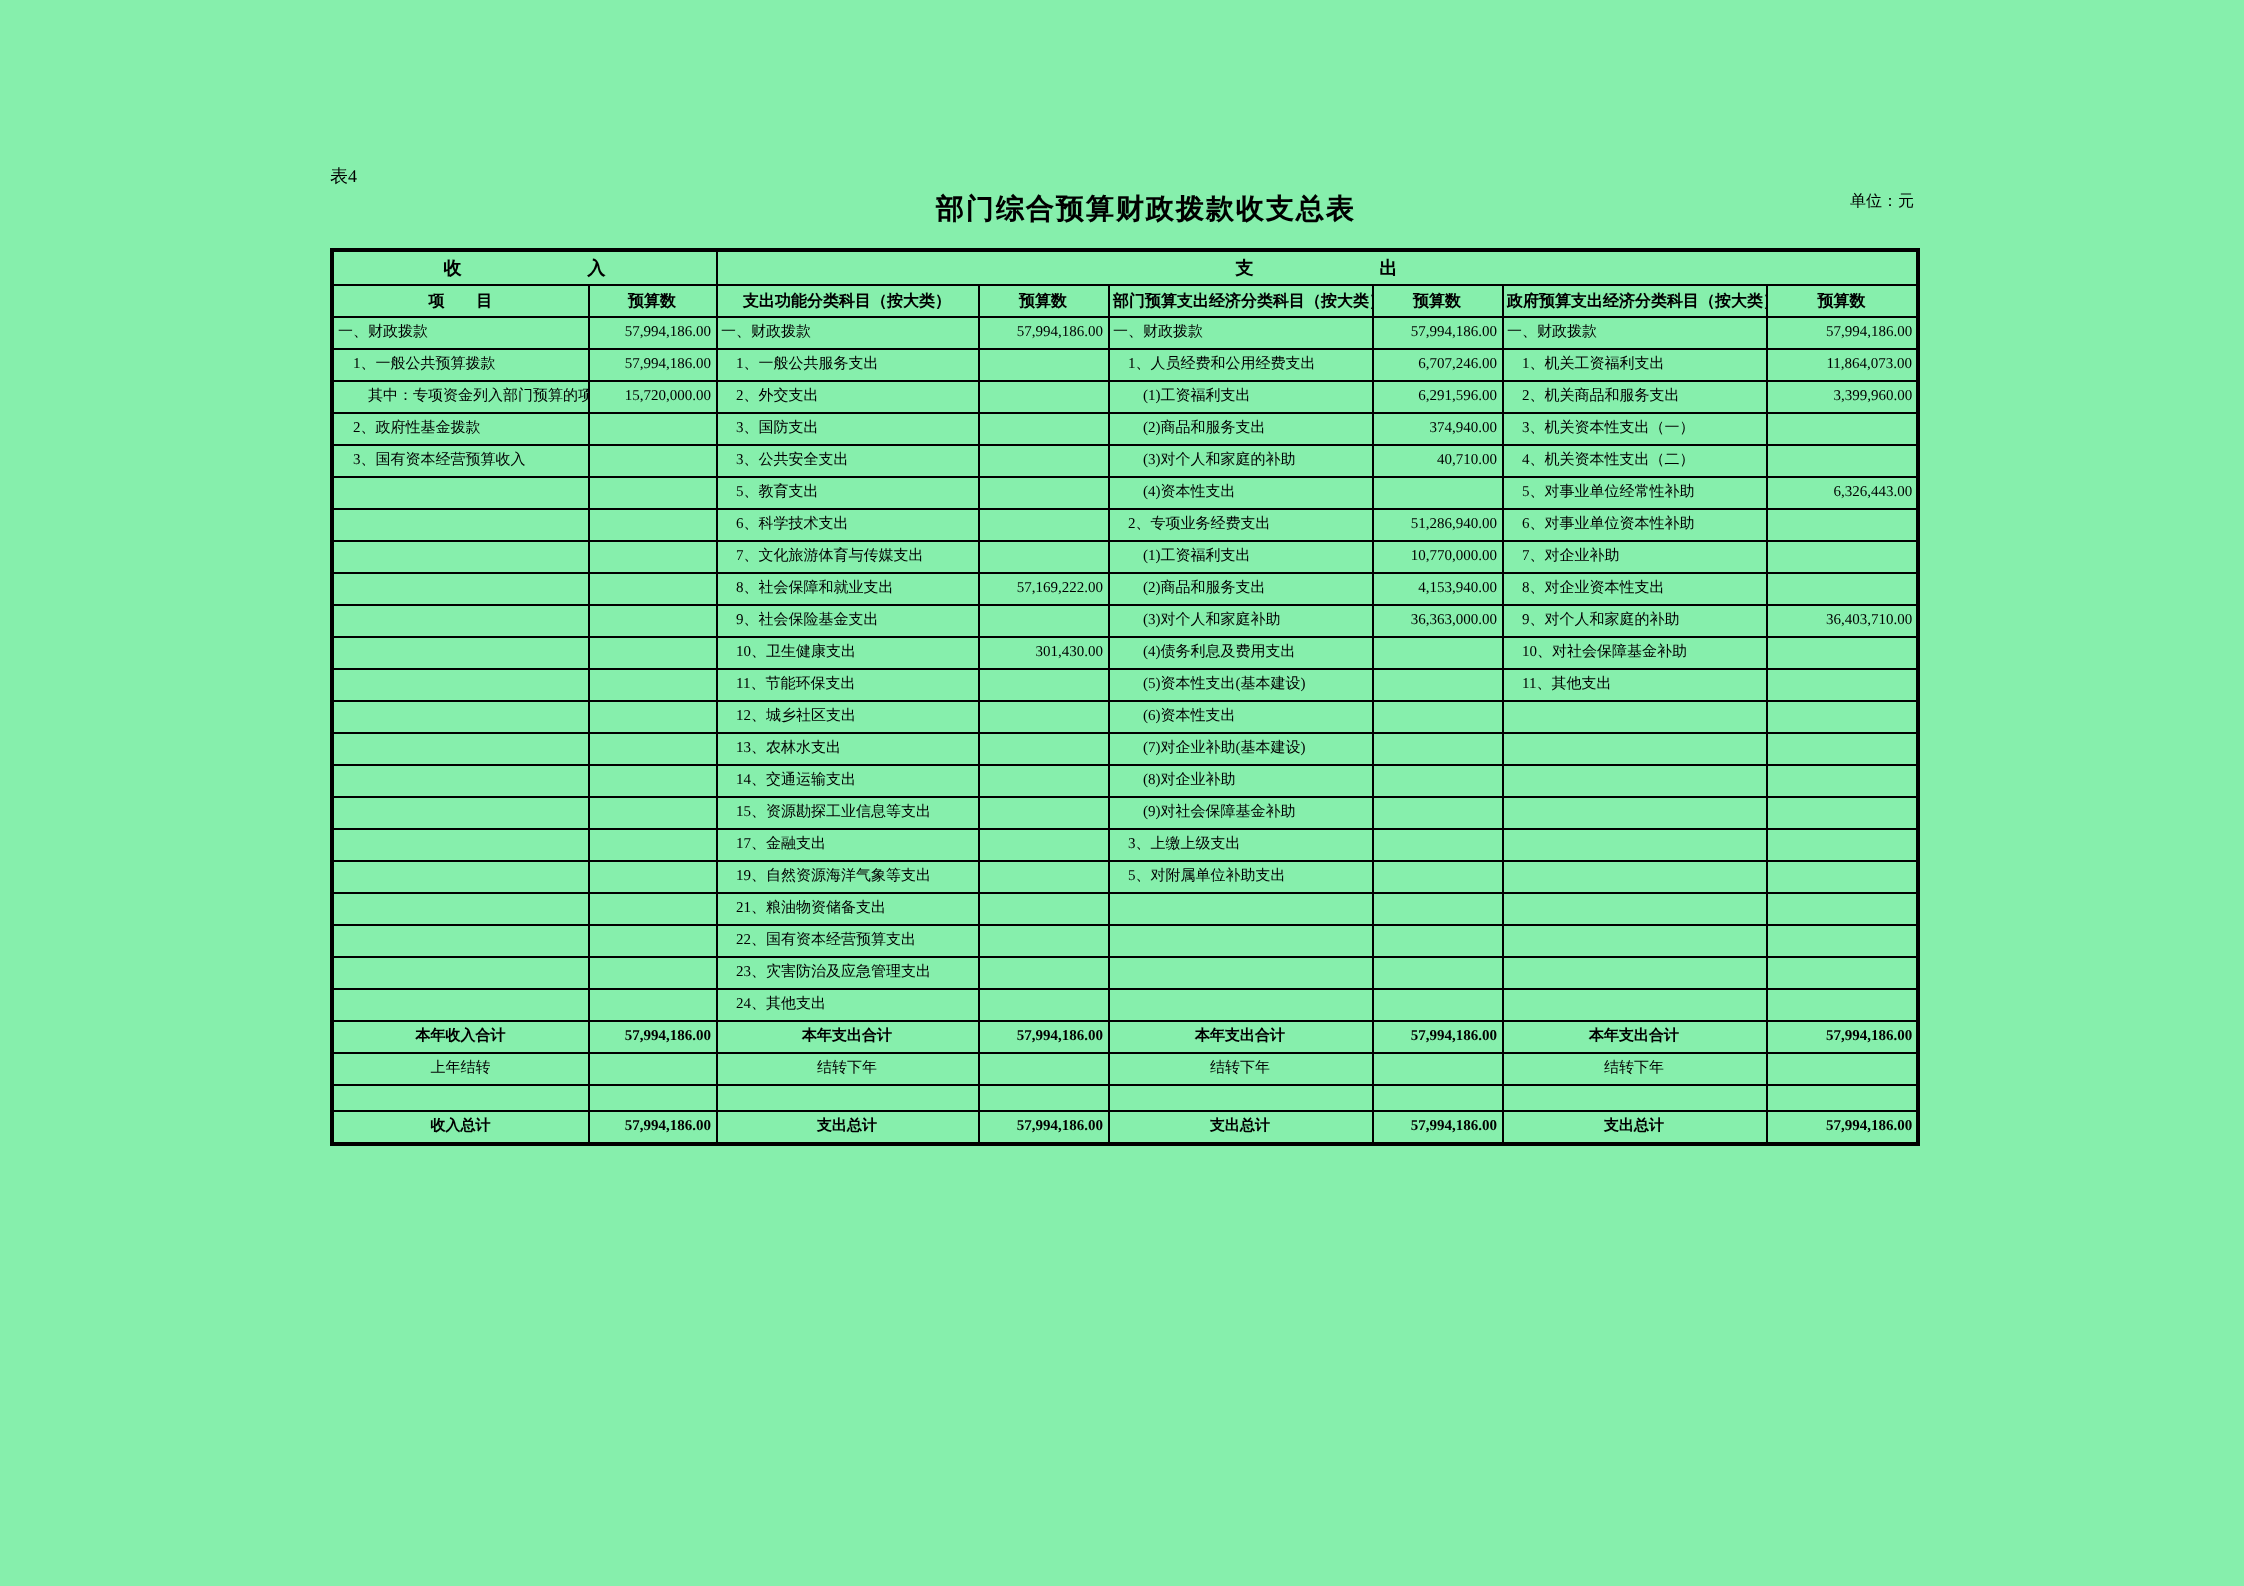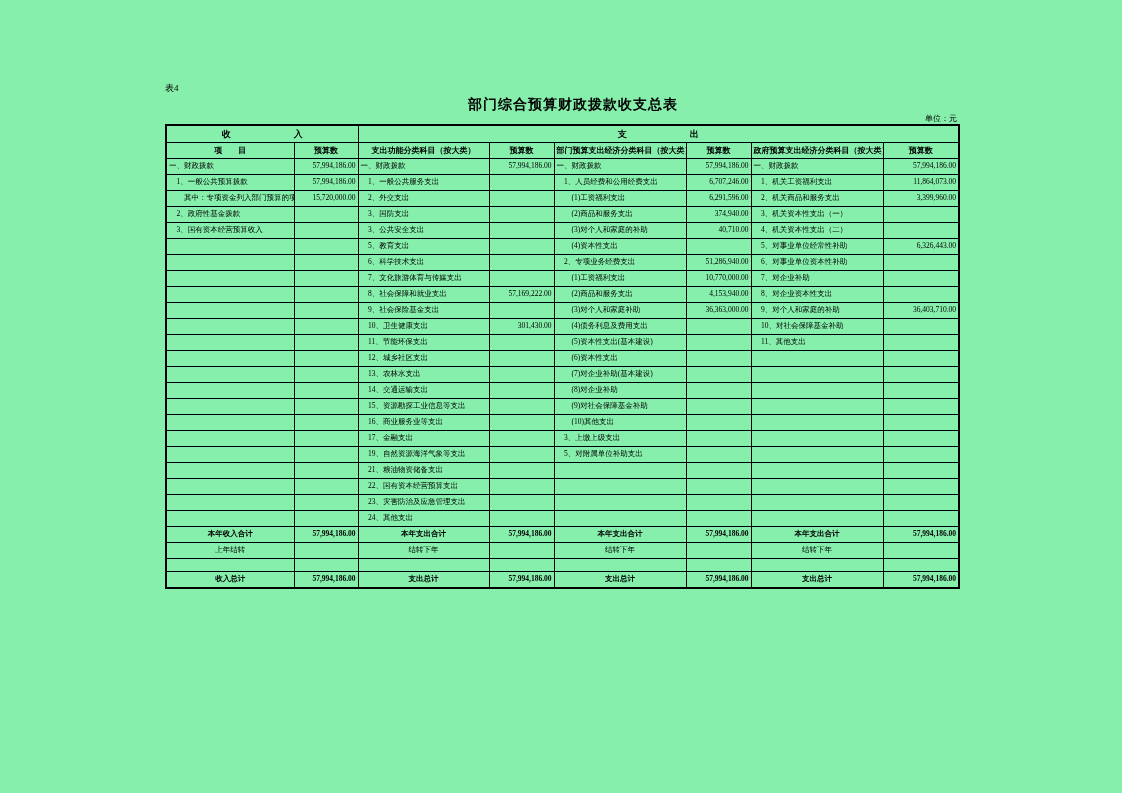--- a/index.html
+++ b/index.html
@@ -7,21 +7,21 @@
     width:1122px; height:793px;
     font-family:"Liberation Serif", serif;
     color:#000;
   }
   .page { position:relative; width:1122px; height:793px; background:#86efac; overflow:hidden; }
   .table-no { position:absolute; left:165px; top:82px; font-size:9px; }
   .title {
     position:absolute; left:0; right:0; top:96px; margin:0;
     text-align:center; font-size:14px; font-weight:bold; letter-spacing:1px;padding-left:24px;
   }
-  .unit { position:absolute; right:165px; top:113px; font-size:8px; }
+  .unit { position:absolute; right:165px; top:95px; font-size:8px; }
   table.budget {
     position:absolute; left:165px; top:124px; width:793px;
     border-collapse:collapse; table-layout:fixed;
     border:2px solid #000;
     font-size:7.5px;
     padding-left:28px;
   }
   .budget th, .budget td {
     border:1px solid #000;
     padding:0 2px;
@@ -240,30 +240,20 @@
           <td class="label">　15、资源勘探工业信息等支出</td>
           <td class="value"></td>
           <td class="label">　　(9)对社会保障基金补助</td>
           <td class="value"></td>
           <td class="label"></td>
           <td class="value"></td>
         </tr>
         <tr>
           <td class="label"></td>
           <td class="value"></td>
-          <td class="label">　16、商业服务业等支出</td>
-          <td class="value"></td>
-          <td class="label">　　(10)其他支出</td>
-          <td class="value"></td>
-          <td class="label"></td>
-          <td class="value"></td>
-        </tr>
-        <tr>
-          <td class="label"></td>
-          <td class="value"></td>
           <td class="label">　17、金融支出</td>
           <td class="value"></td>
           <td class="label">　3、上缴上级支出</td>
           <td class="value"></td>
           <td class="label"></td>
           <td class="value"></td>
         </tr>
         <tr>
           <td class="label"></td>
           <td class="value"></td>

